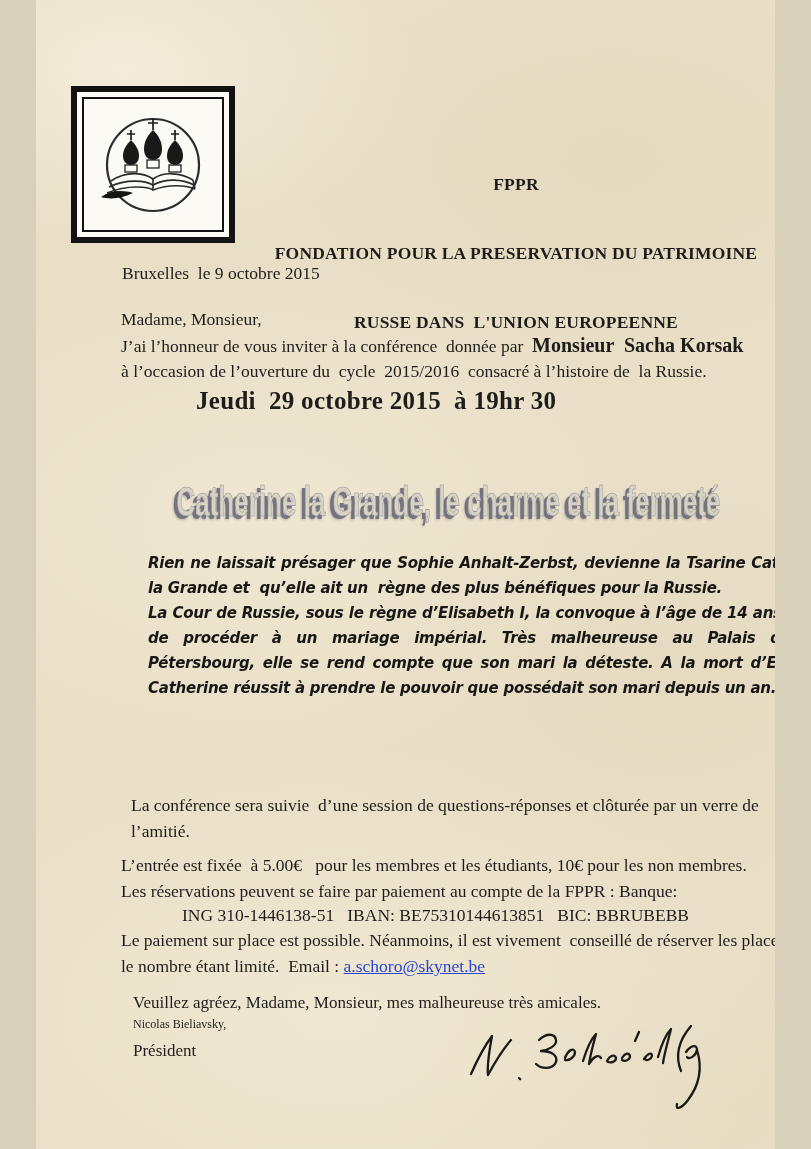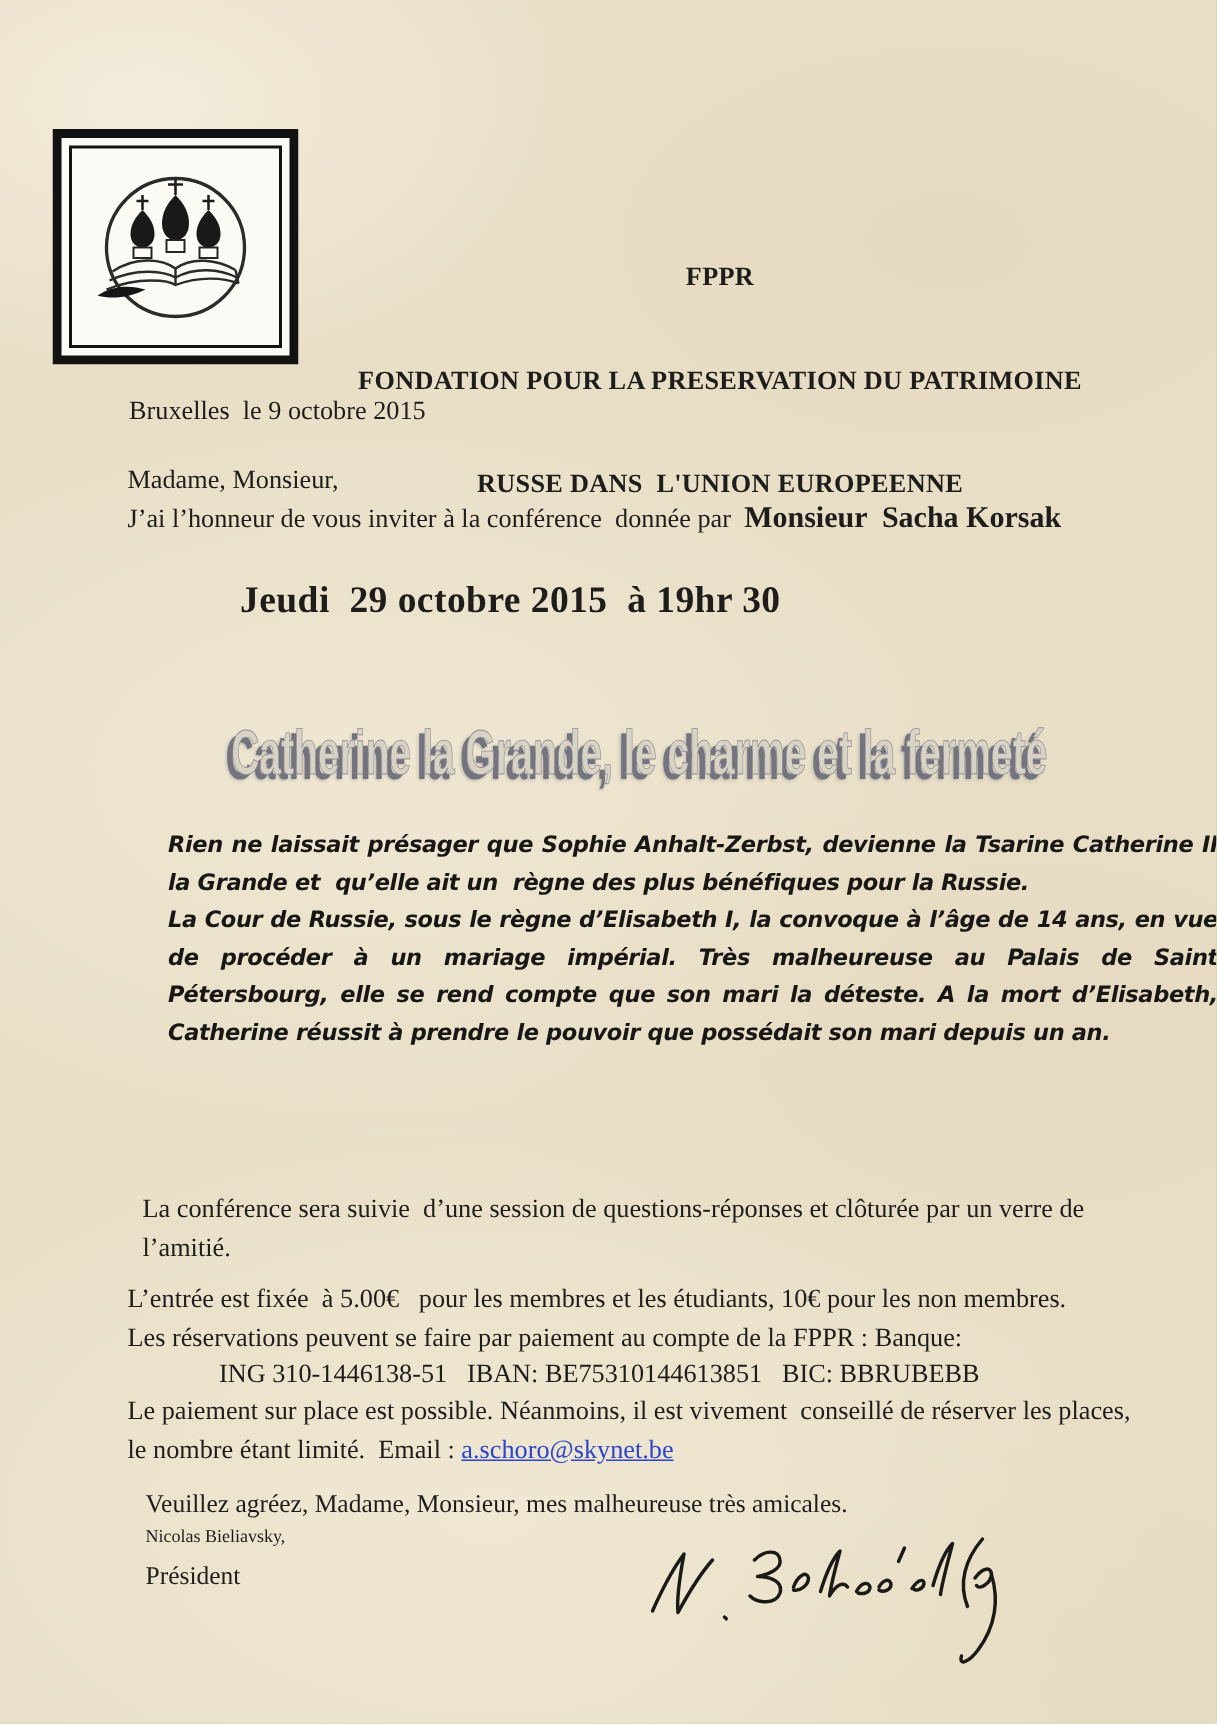--- a/index.html
+++ b/index.html
@@ -1,18 +1,18 @@
 <!DOCTYPE html>
 <html lang="fr" style="--paper: #e9dfc7; --ink: #1f1d1b; --link-blue: #2b45cc; --headline-fill: #d9d3c3; --headline-shadow: #74747f;"><head>
 <meta charset="utf-8">
 <title>Lettre</title>
 <style>
   html,body{margin:0;padding:0;background:#d8d0ba;}
   .page{
-    position:relative;width:811px;height:1149px;margin:0 auto;overflow:hidden;
+    position:relative;width:739px;height:1149px;margin:0 auto;overflow:hidden;
     background-color:var(--paper,#e9dfc7);
     background-image:
       radial-gradient(ellipse 420px 260px at 12% 6%, rgba(255,252,242,.45), rgba(255,252,242,0) 70%),
       radial-gradient(ellipse 500px 300px at 78% 14%, rgba(221,208,178,.35), rgba(221,208,178,0) 70%),
       radial-gradient(ellipse 600px 360px at 30% 45%, rgba(248,242,226,.4), rgba(248,242,226,0) 70%),
       radial-gradient(ellipse 520px 320px at 85% 60%, rgba(222,209,180,.3), rgba(222,209,180,0) 70%),
       radial-gradient(ellipse 640px 380px at 40% 88%, rgba(250,244,228,.4), rgba(250,244,228,0) 72%),
       radial-gradient(ellipse 460px 280px at 90% 95%, rgba(224,211,182,.3), rgba(224,211,182,0) 70%);
     font-family:"Liberation Serif",serif;
     color:var(--ink,#1f1d1b);
@@ -92,20 +92,21 @@
     <div>FPPR</div>
     <div>FONDATION POUR LA PRESERVATION DU PATRIMOINE</div>
     <div>RUSSE DANS  L'UNION EUROPEENNE</div>
   </div>
 
   <div class="line body-txt" style="left:86px;top:263px;">Bruxelles  le 9 octobre 2015</div>
 
   <div class="line body-txt" style="left:85px;top:309px;">Madame, Monsieur,</div>
 
   <div class="line body-txt" style="left:85px;top:334px;"><span>J’ai l’honneur de vous inviter à la conférence  donnée par  </span><span class="speaker">Monsieur  Sacha Korsak</span></div>
+  <div class="line body-txt" style="left:85px;top:361px;">à l’occasion de l’ouverture du  cycle  2015/2016  consacré à l’histoire de  la Russie.</div>
 
   <div class="line event-dt" style="left:160px;top:387px;">Jeudi  29 octobre 2015  à 19hr 30</div>
 
   <div class="headline">Catherine la Grande, le charme et la fermeté</div>
 
   <div class="abstract">
     <p>Rien ne laissait présager que Sophie Anhalt-Zerbst, devienne la Tsarine Catherine II la Grande et  qu’elle ait un  règne des plus bénéfiques pour la Russie.</p>
     <p>La Cour de Russie, sous le règne d’Elisabeth I, la convoque à l’âge de 14 ans, en vue de procéder à un mariage impérial. Très malheureuse au Palais de Saint Pétersbourg, elle se rend compte que son mari la déteste. A la mort d’Elisabeth, Catherine réussit à prendre le pouvoir que possédait son mari depuis un an.</p>
   </div>
 

